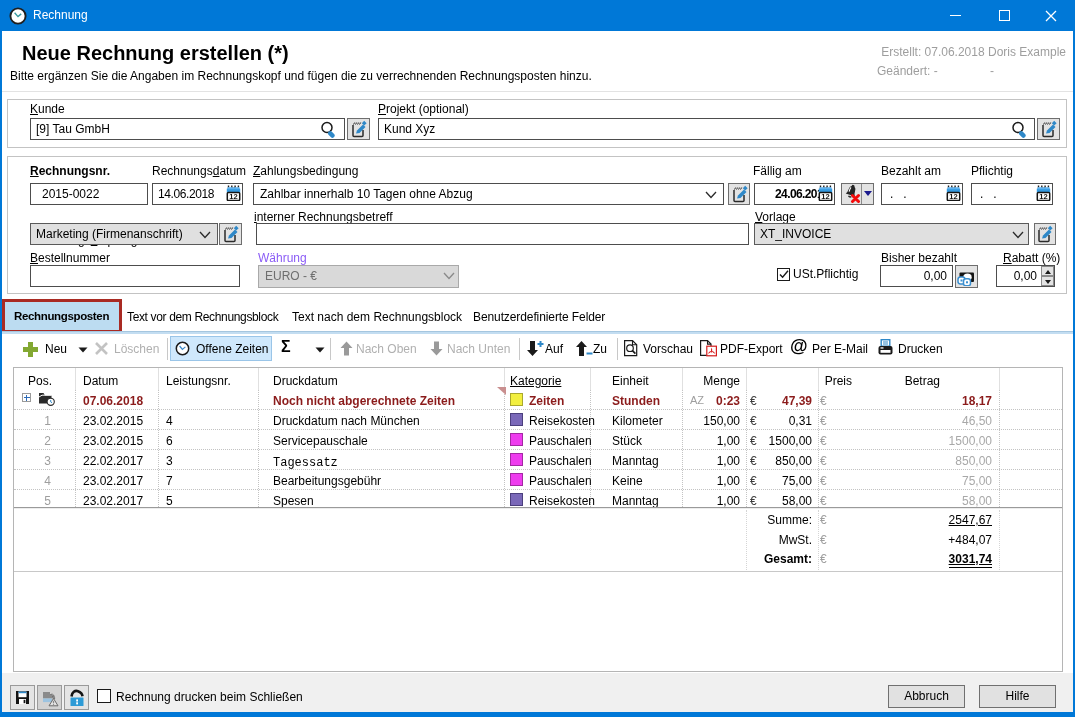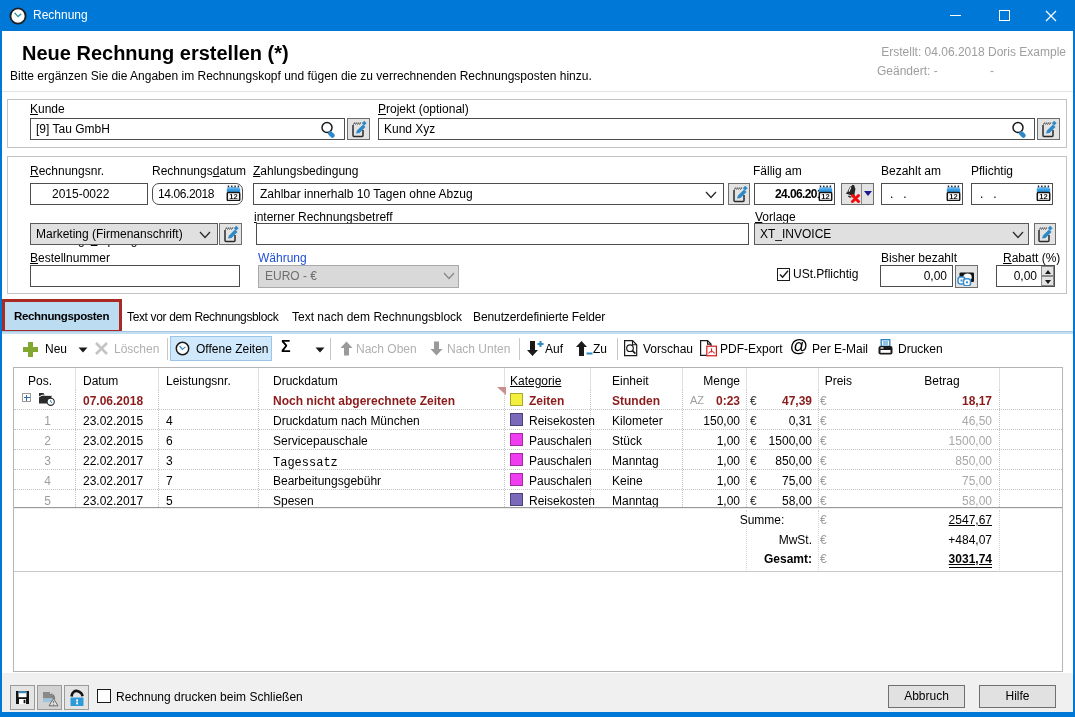--- a/index.html
+++ b/index.html
@@ -44,21 +44,21 @@
     </div>
     <div class="abs" style="left:1028px;top:0;width:47px;height:31px;">
       <svg class="abs" style="left:17px;top:10px;" width="12" height="12" viewBox="0 0 12 12">
         <path d="M1 1 L11 11 M11 1 L1 11" stroke="#fff" stroke-width="1.3"></path>
       </svg>
     </div>
   </div>
 
   <div class="abs" style="left:22px;top:42px;font-size:20px;font-weight:bold;">Neue Rechnung erstellen (*)</div>
   <div class="abs" style="left:10px;top:69px;font-size:12px;">Bitte ergänzen Sie die Angaben im Rechnungskopf und fügen die zu verrechnenden Rechnungsposten hinzu.</div>
-  <div class="abs gray" style="left:0;top:45px;width:1066px;text-align:right;">Erstellt: 04.06.2018 Doris Example</div>
+  <div class="abs gray" style="left:0;top:45px;width:1066px;text-align:right;">Erstellt: 07.06.2018 Doris Example</div>
   <div class="abs gray" style="left:877px;top:64px;">Geändert: -</div>
   <div class="abs gray" style="left:990px;top:64px;">-</div>
   <div class="abs" style="left:0;top:91px;width:1075px;height:1px;background:#e3e3e3;"></div>
 
   <div class="gbox" style="left:7px;top:99px;width:1060px;height:49px;"></div>
   <div class="abs lbl" style="left:30px;top:102px;"><u>K</u>unde</div>
   <div class="inp" style="left:30px;top:118px;width:315px;height:22px;line-height:20px;padding-left:5px;">[9] Tau GmbH</div>
   <svg class="abs" style="left:320px;top:121px;" width="18" height="17" viewBox="0 0 18 17">
     <circle cx="7" cy="6.5" r="5" fill="none" stroke="#1a1a1a" stroke-width="1.5"></circle>
     <rect x="10.2" y="9.2" width="7.5" height="4.4" rx="2" transform="rotate(45 10.2 9.2)" fill="#2e88c8"></rect>
@@ -79,48 +79,48 @@
   <div class="btn" style="left:1037px;top:118px;width:23px;height:22px;"></div>
   <svg class="abs" style="left:1040px;top:120px;" width="17" height="18" viewBox="0 0 17 18">
     <path d="M3 5 L3 15.5 Q3 16.5 4 16.5 L12 16.5 Q13 16.5 13 15.5 L13 10" fill="none" stroke="#2b2b2b" stroke-width="1.5"></path>
     <path d="M3.5 4.5 l1.2-2 M5.5 4.5 l1.2-2 M7.5 4.5 l1.2-2 M9.5 4.5 l1.2-2" stroke="#2b2b2b" stroke-width="1"></path>
     <path d="M6 13.5 L7 10.5 L13 4.5 L15.5 7 L9.5 13 Z" fill="#2e88c8"></path>
     <rect x="12.5" y="1.5" width="3.4" height="3.4" transform="rotate(45 14.2 3.2)" fill="#2e88c8"></rect>
   </svg>
 
   <div class="gbox" style="left:7px;top:156px;width:1060px;height:138px;"></div>
 
-  <div class="abs lbl" style="left:30px;top:164px;"><u>R</u>echnungsnr.</div>
+  <div class="abs lbl" style="left:30px;top:164px;font-weight:bold;"><u>R</u>echnungsnr.</div>
   <div class="abs lbl" style="left:152px;top:164px;">Rechnungs<u>d</u>atum</div>
   <div class="abs lbl" style="left:253px;top:164px;"><u>Z</u>ahlungsbedingung</div>
   <div class="abs lbl" style="left:753px;top:164px;">Fällig am</div>
   <div class="abs lbl" style="left:881px;top:164px;">Bezahlt am</div>
   <div class="abs lbl" style="left:971px;top:164px;">Pflichtig</div>
 
-  <div class="inp" style="left:30px;top:183px;width:118px;height:22px;line-height:20px;padding-left:21px;">2015-0022</div>
-  <div class="inp" style="left:152px;top:183px;width:91px;height:22px;line-height:20px;padding-left:5px;letter-spacing:-0.4px;border-radius:7px;">14.06.2018</div>
+  <div class="inp" style="left:30px;top:183px;width:118px;height:22px;line-height:20px;padding-left:11px;">2015-0022</div>
+  <div class="inp" style="left:152px;top:183px;width:91px;height:22px;line-height:20px;padding-left:5px;letter-spacing:-0.4px;">14.06.2018</div>
   <div class="inp" style="left:253px;top:183px;width:471px;height:22px;line-height:20px;padding-left:6px;">Zahlbar innerhalb 10 Tagen ohne Abzug</div>
   <div class="btn" style="left:728px;top:183px;width:22px;height:22px;"></div>
   <div class="inp" style="left:754px;top:183px;width:81px;height:22px;line-height:20px;padding-left:20px;letter-spacing:-0.6px;font-weight:bold;">24.06.2018</div>
   <div class="btn" style="left:841px;top:183px;width:33px;height:22px;"></div>
   <div class="inp" style="left:881px;top:183px;width:82px;height:22px;line-height:20px;padding-left:8px;">.&nbsp;&nbsp;&nbsp;.</div>
   <div class="inp" style="left:971px;top:183px;width:82px;height:22px;line-height:20px;padding-left:8px;">.&nbsp;&nbsp;&nbsp;.</div>
 
   <div class="abs lbl" style="left:30px;top:210px;margin-top:23px;">Rechnungs<u>e</u>mpfänger</div>
   <div class="abs lbl" style="left:254px;top:210px;"><u>i</u>nterner Rechnungsbetreff</div>
   <div class="abs lbl" style="left:755px;top:210px;"><u>V</u>orlage</div>
 
   <div class="abs" style="left:30px;top:223px;width:188px;height:22px;background:#e0e0e0;border:1px solid #5a5a5a;line-height:20px;padding-left:5px;font-size:12px;">Marketing (Firmenanschrift)</div>
   <div class="btn" style="left:219px;top:223px;width:23px;height:22px;"></div>
   <div class="inp" style="left:256px;top:223px;width:493px;height:22px;"></div>
   <div class="abs" style="left:754px;top:223px;width:275px;height:22px;background:#e0e0e0;border:1px solid #5a5a5a;line-height:20px;padding-left:5px;font-size:12px;">XT_INVOICE</div>
   <div class="btn" style="left:1034px;top:223px;width:22px;height:22px;"></div>
 
   <div class="abs lbl" style="left:30px;top:251px;"><u>B</u>estellnummer</div>
-  <div class="abs lbl" style="left:258px;top:251px;color:#1d4ed8;">Währung</div>
+  <div class="abs lbl" style="left:258px;top:251px;color:#8b5cf6;">Währung</div>
   <div class="abs lbl" style="left:881px;top:251px;">Bisher bezahlt</div>
   <div class="abs lbl" style="left:1003px;top:251px;"><u>R</u>abatt (%)</div>
 
   <div class="inp" style="left:30px;top:265px;width:210px;height:22px;"></div>
   <div class="abs" style="left:258px;top:265px;width:201px;height:23px;background:#d9d9d9;border:1px solid #a9a9a9;line-height:21px;padding-left:6px;font-size:12px;color:#6e6e6e;">EURO - €</div>
   <svg class="abs" style="left:443px;top:272px;" width="12" height="8" viewBox="0 0 12 8">
       <path d="M1 1 L6 6.5 L11 1" fill="none" stroke="#8a8a8a" stroke-width="1.3"></path>
     </svg>
 
   <div class="abs" style="left:777px;top:268px;width:13px;height:13px;border:1px solid #1a1a1a;background:#fff;"></div>
@@ -302,21 +302,21 @@
   <div class="abs" style="left:13px;top:367px;width:1050px;height:305px;border:1px solid #b5b5b5;background:#fff;"></div>
 
   <div class="abs lbl" style="left:28px;top:374px;">Pos.</div>
   <div class="abs lbl" style="left:83px;top:374px;">Datum</div>
   <div class="abs lbl" style="left:166px;top:374px;">Leistungsnr.</div>
   <div class="abs lbl" style="left:273px;top:374px;">Druckdatum</div>
   <div class="abs lbl" style="left:510px;top:374px;text-decoration:underline;">Kategorie</div>
   <div class="abs lbl" style="left:612px;top:374px;">Einheit</div>
   <div class="abs lbl" style="left:640px;top:374px;width:100px;text-align:right;">Menge</div>
   <div class="abs lbl" style="left:752px;top:374px;width:100px;text-align:right;">Preis</div>
-  <div class="abs lbl" style="left:892px;top:374px;width:100px;text-align:center;">Betrag</div>
+  <div class="abs lbl" style="left:840px;top:374px;width:100px;text-align:right;">Betrag</div>
 
   <div class="abs" style="left:75px;top:368px;width:1px;height:22px;background:#e0e0e0;"></div>
   <div class="abs" style="left:158px;top:368px;width:1px;height:22px;background:#e0e0e0;"></div>
   <div class="abs" style="left:258px;top:368px;width:1px;height:22px;background:#e0e0e0;"></div>
   <div class="abs" style="left:504px;top:368px;width:1px;height:22px;background:#e0e0e0;"></div>
   <div class="abs" style="left:590px;top:368px;width:1px;height:22px;background:#e0e0e0;"></div>
   <div class="abs" style="left:682px;top:368px;width:1px;height:22px;background:#e0e0e0;"></div>
   <div class="abs" style="left:746px;top:368px;width:1px;height:22px;background:#e0e0e0;"></div>
   <div class="abs" style="left:818px;top:368px;width:1px;height:22px;background:#e0e0e0;"></div>
   <div class="abs" style="left:999px;top:368px;width:1px;height:22px;background:#e0e0e0;"></div>
@@ -426,21 +426,21 @@
     <div class="row" style="left:612px;top:494px;">Manntag</div>
     <div class="row" style="left:660px;top:494px;width:80px;text-align:right;">1,00</div>
     <div class="row" style="left:750px;top:494px;color:#3b3b3b;">€</div>
     <div class="row" style="left:732px;top:494px;width:80px;text-align:right;">58,00</div>
     <div class="row" style="left:820px;top:494px;color:#9e9e9e;">€</div>
     <div class="row grayv" style="top:494px;">58,00</div>
   </div>
 
   <div class="abs" style="left:14px;top:507px;width:1048px;height:1px;background:#9a9a9a;"></div>
   <div class="abs" style="left:14px;top:508px;width:1048px;height:1px;background:#ededed;"></div>
-  <div class="abs lbl" style="left:712px;top:513px;width:100px;text-align:center;">Summe:</div>
+  <div class="abs lbl" style="left:712px;top:513px;width:100px;text-align:right;">Summe:</div>
   <div class="abs lbl" style="left:820px;top:513px;color:#9e9e9e;">€</div>
   <div class="abs lbl" style="left:892px;top:513px;width:100px;text-align:right;text-decoration:underline;">2547,67</div>
   <div class="abs lbl" style="left:712px;top:533px;width:100px;text-align:right;">MwSt.</div>
   <div class="abs lbl" style="left:820px;top:533px;color:#9e9e9e;">€</div>
   <div class="abs lbl" style="left:892px;top:533px;width:100px;text-align:right;">+484,07</div>
   <div class="abs lbl" style="left:712px;top:552px;width:100px;text-align:right;font-weight:bold;">Gesamt:</div>
   <div class="abs lbl" style="left:820px;top:552px;color:#9e9e9e;">€</div>
   <div class="abs lbl" style="left:892px;top:552px;width:100px;text-align:right;font-weight:bold;"><span style="text-decoration:underline;border-bottom:1px solid #000;padding-bottom:0.5px;">3031,74</span></div>
   <div class="abs" style="left:14px;top:571px;width:1048px;height:1px;background:#c8c8c8;"></div>
 

